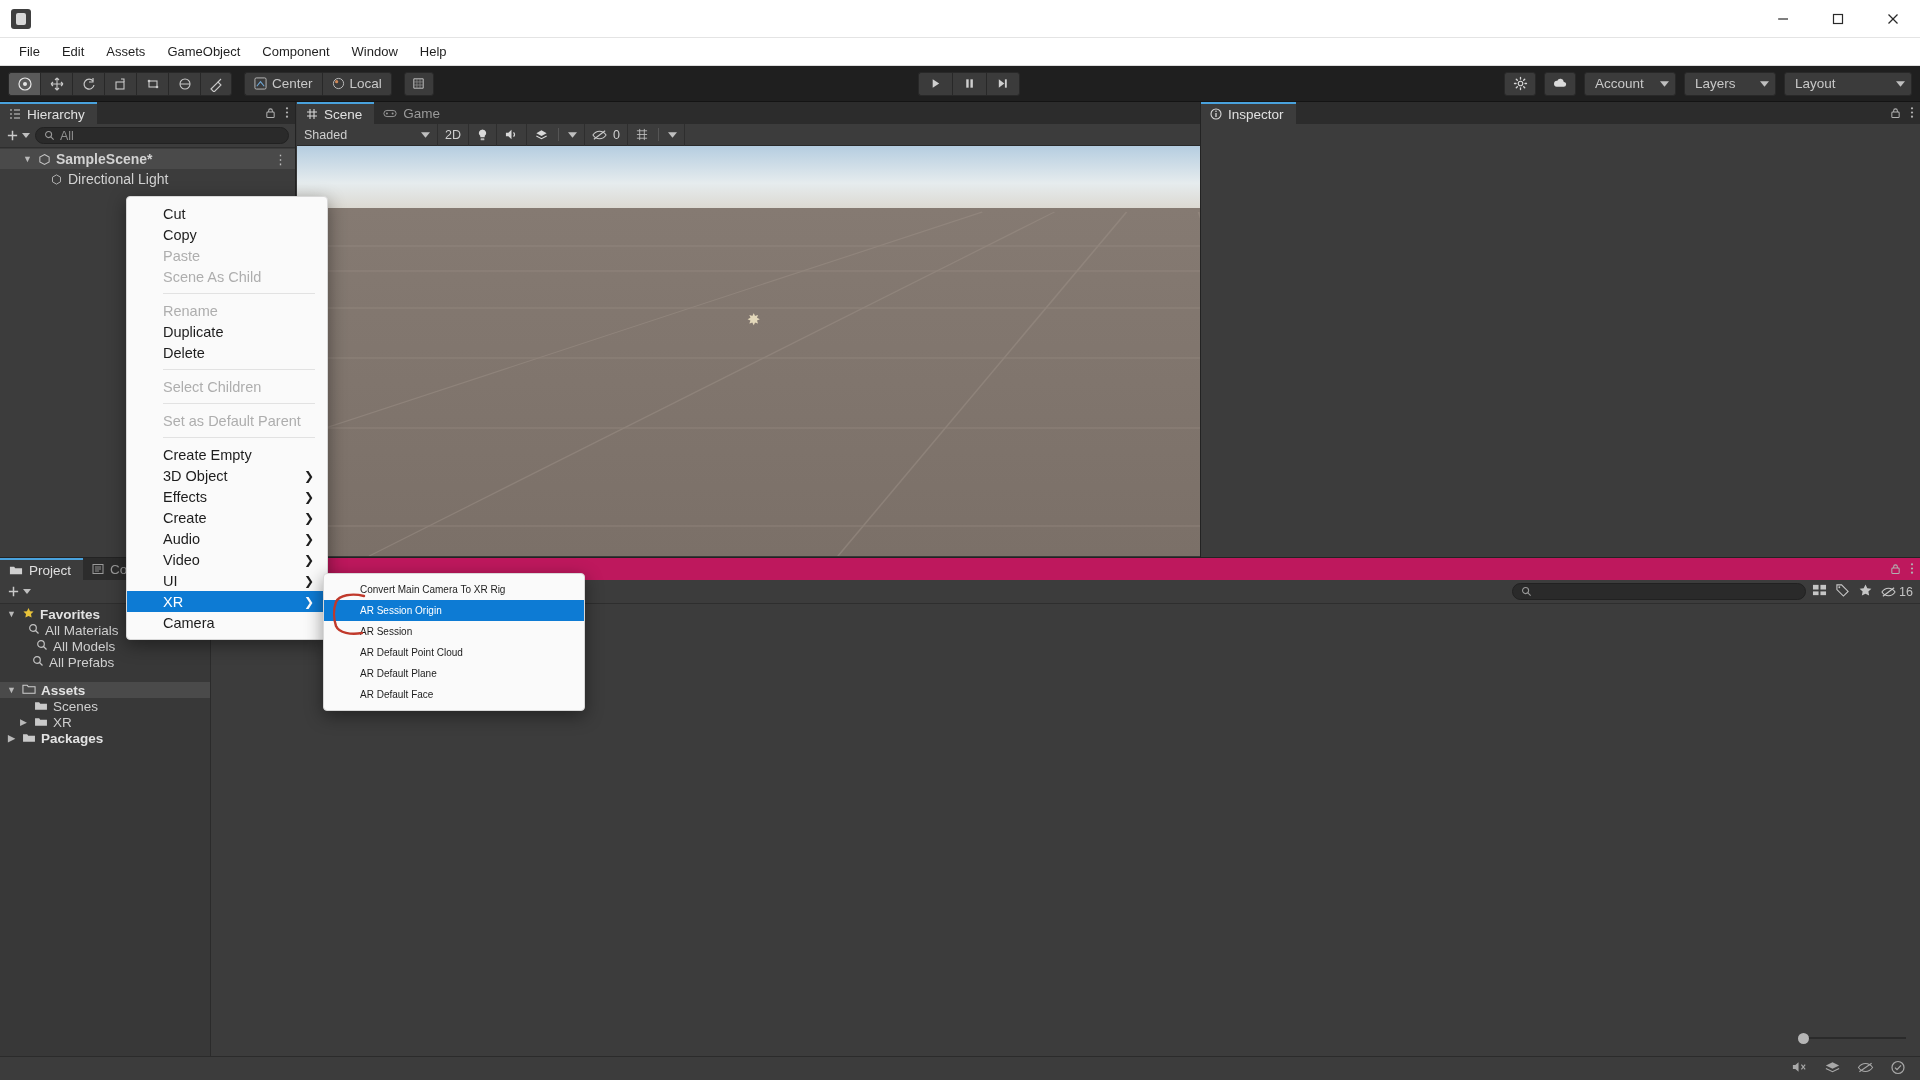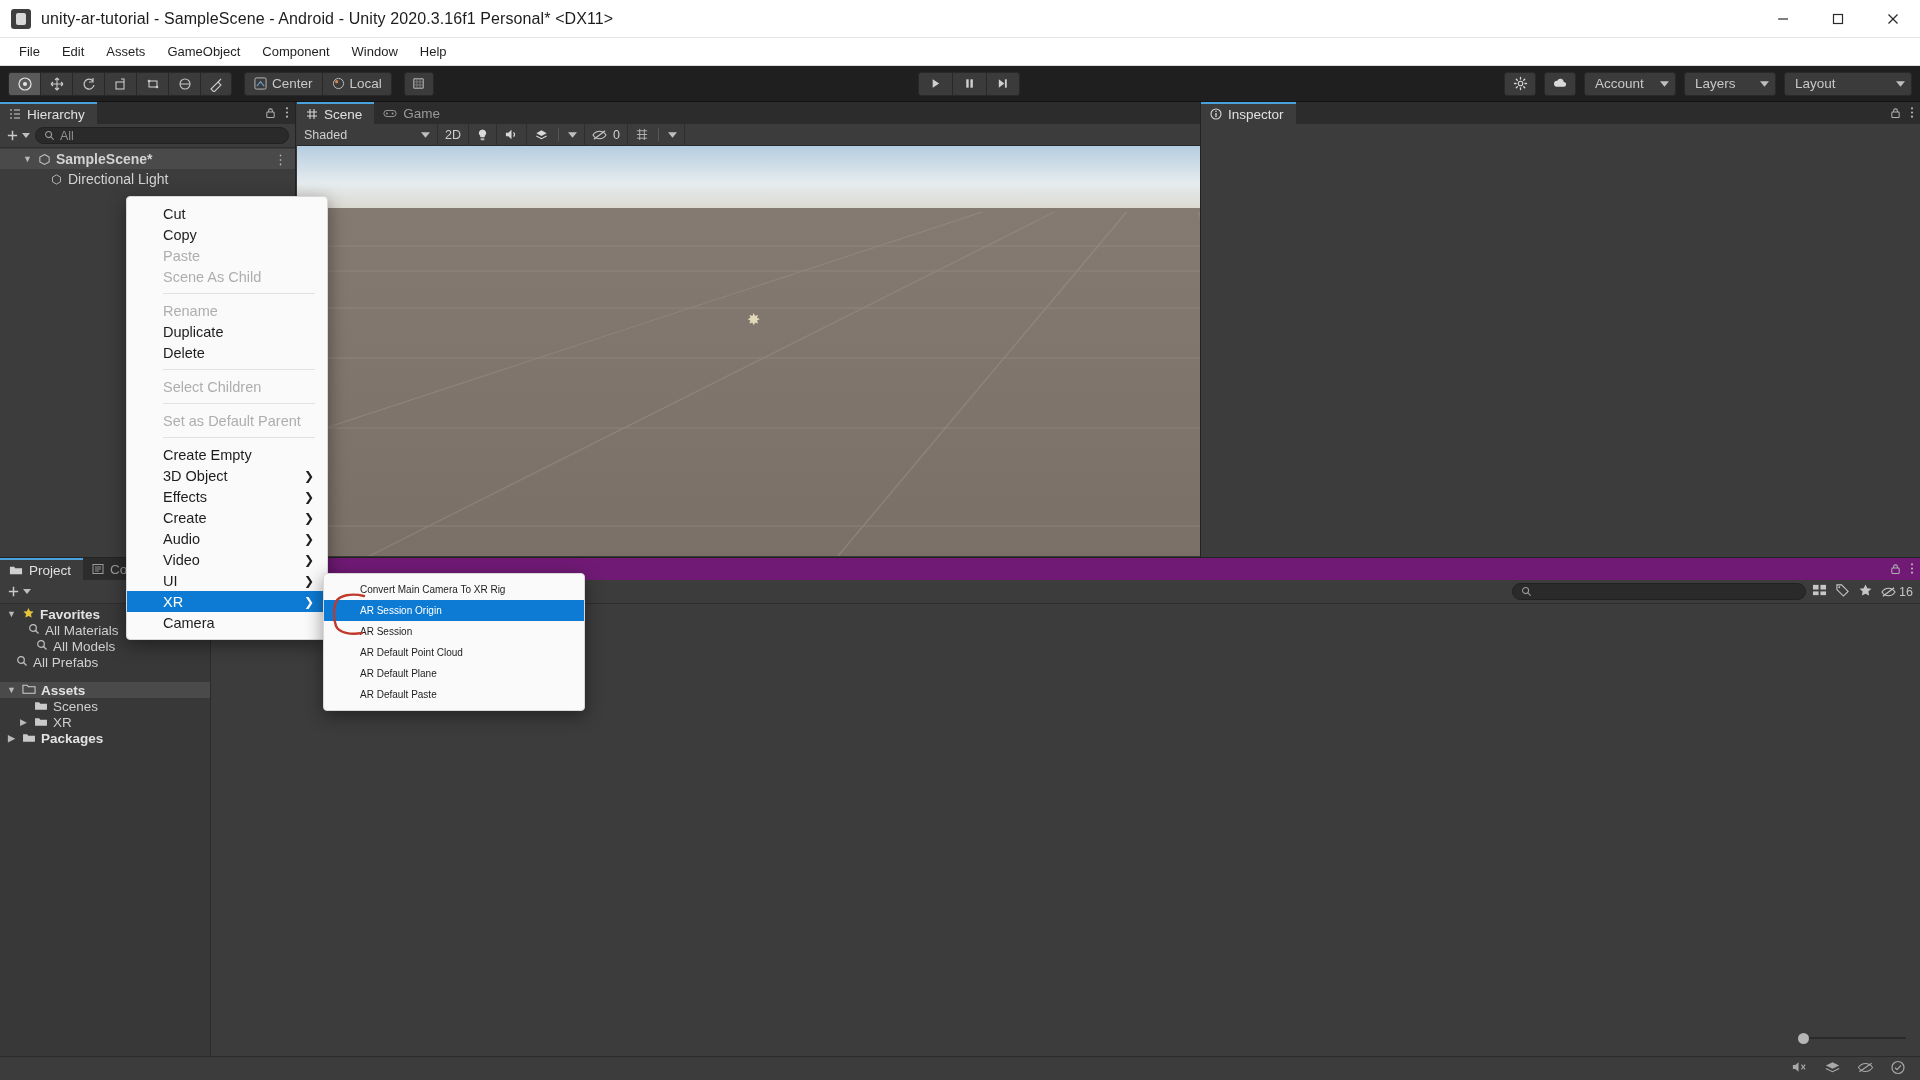--- a/index.html
+++ b/index.html
@@ -171,21 +171,21 @@
   .axis-gizmo { position:absolute; right:22px; top:10px; width:90px; height:90px; }
   .persp-label {
     position:absolute; right:28px; top:100px; color:#cfcfcf; font-size:13px;
   }
 
   
   .projectpanel {
     position:absolute; left:0; top:455px; right:0; bottom:0;
     background:#3c3c3c; border-top:1px solid #232323;
   }
-  .proj-tabbar { height:22px; background:#701a75; display:flex; align-items:flex-end; position:relative;}
+  .proj-tabbar { height:22px; background:#be185d; display:flex; align-items:flex-end; position:relative;}
   .proj-toolbar {
     height:24px; background:#3c3c3c; display:flex; align-items:center;
     padding:0 7px; gap:6px; border-bottom:1px solid #2e2e2e;
   }
   .proj-search {
     width:294px; height:17px; background:#2a2a2a; border:1px solid #212121;
     border-radius:9px; display:flex; align-items:center; gap:5px; padding:0 8px;
     color:#8f8f8f; font-size:12.5px; margin-left:auto;
   }
   .proj-right { display:flex; gap:8px; color:#c4c4c4; font-size:12.5px;}
@@ -261,21 +261,20 @@
     position:absolute; left:322px; top:592px; z-index:70; pointer-events:none;
   }
 </style>
 </head>
 <body>
 
 <div class="app">
 
   <div class="titlebar">
     <div class="tb-icon"></div>
-    <div class="tb-title">unity-ar-tutorial - SampleScene - Android - Unity 2020.3.16f1 Personal* &lt;DX11&gt;</div>
     <div class="tb-spacer"></div>
     <div class="tb-btn">
       <svg width="12" height="12" viewBox="0 0 12 12">
           <line x1="1" y1="6" x2="11" y2="6" stroke="#2a2a2a" stroke-width="1.2"></line>
         </svg>
     </div>
     <div class="tb-btn">
       <svg width="12" height="12" viewBox="0 0 12 12">
           <rect x="1.5" y="1.5" width="9" height="9" fill="none" stroke="#2a2a2a" stroke-width="1.2"></rect>
         </svg>
@@ -767,21 +766,21 @@
           </div>
           <div class="prow" style="padding-left:36px">
             <span>
               <svg width="12" height="12" viewBox="0 0 12 12">
                   <circle cx="5" cy="5" r="3.3" fill="none" stroke="#c2c2c2" stroke-width="1.2"></circle>
                   <path d="M7.5 7.5l3 3" stroke="#c2c2c2" stroke-width="1.2"></path>
                 </svg>
             </span>
             <span>All Models</span>
           </div>
-          <div class="prow" style="padding-left:16px">
+          <div class="prow" style="padding-left:32px">
             <span>
               <svg width="12" height="12" viewBox="0 0 12 12">
                   <circle cx="5" cy="5" r="3.3" fill="none" stroke="#c2c2c2" stroke-width="1.2"></circle>
                   <path d="M7.5 7.5l3 3" stroke="#c2c2c2" stroke-width="1.2"></path>
                 </svg>
             </span>
             <span>All Prefabs</span>
           </div>
 
           <div style="height:12px"></div>
@@ -913,20 +912,20 @@
     </div>
     <div class="citem">Camera</div>
   </div>
 
   <div class="submenu">
     <div class="sitem">Convert Main Camera To XR Rig</div>
     <div class="sitem hl">AR Session Origin</div>
     <div class="sitem">AR Session</div>
     <div class="sitem">AR Default Point Cloud</div>
     <div class="sitem">AR Default Plane</div>
-    <div class="sitem">AR Default Paste</div>
+    <div class="sitem">AR Default Face</div>
   </div>
 
   <svg class="annot" width="50" height="48" viewBox="0 0 50 48">
     <path d="M42 4 C30 1, 17 3, 14 10 C11 18, 12 28, 14 34 C17 41, 29 43, 40 41" fill="none" stroke="#c0392b" stroke-width="2.4" stroke-linecap="round"></path>
   </svg>
 
 </div>
 
 </body></html>

